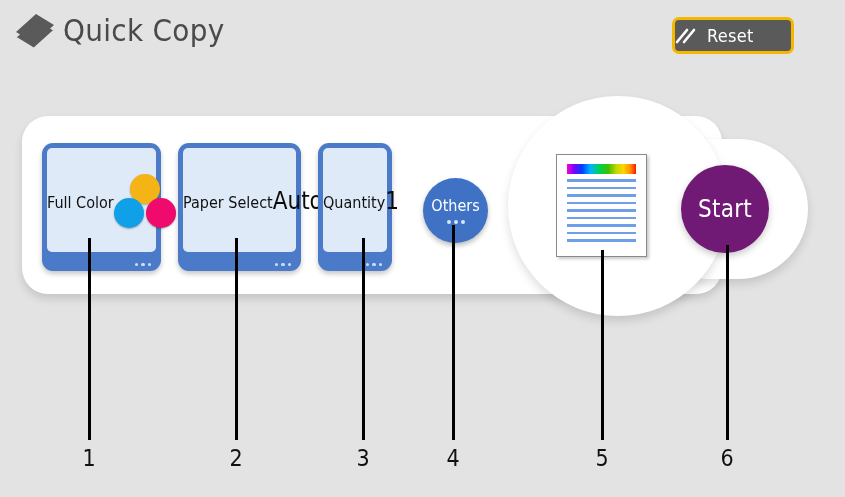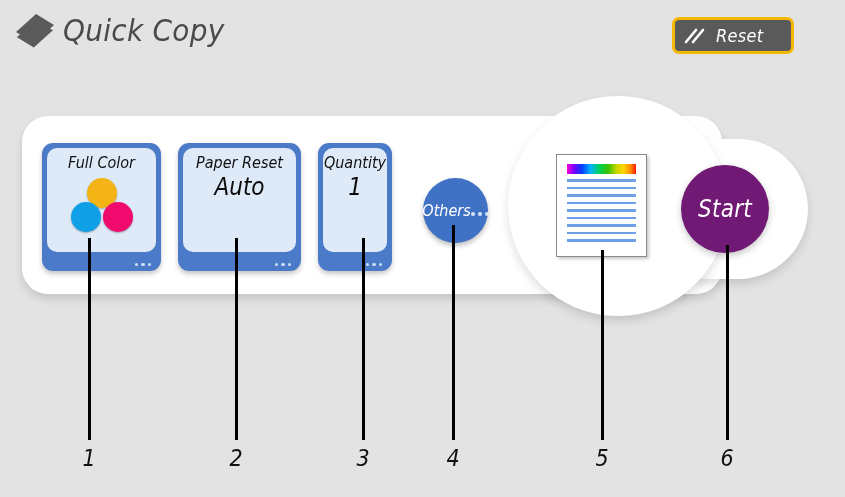--- a/index.html
+++ b/index.html
@@ -12,21 +12,20 @@
     font-family: "DejaVu Sans Condensed", "Liberation Sans", sans-serif;
     overflow: hidden;
     position: relative;
   }
 
   #screen {
     position: absolute;
     inset: 0;
     width: 845px;
     height: 497px;
-    font-style: italic;
   }
 
   
   .header {
     position: absolute;
     left: 0; top: 0;
     width: 845px;
     height: 76px;
   }
 
@@ -50,21 +49,20 @@
   
   .reset-btn {
     position: absolute;
     left: 672px; top: 17px;
     width: 122px; height: 37px;
     background: #5a5a5a;
     border: 3px solid #f5b800;
     border-radius: 7px;
     display: flex;
     align-items: center;
-    padding-left: 9px;
     gap: 10px;
     cursor: pointer;
   }
   .reset-icon { width: 22px; height: 18px; flex: 0 0 auto; }
   .reset-label {
     color: #ffffff;
     font-size: 18px;
     letter-spacing: .3px;
     font-family: "DejaVu Sans", "Liberation Sans", sans-serif;
     font-stretch: condensed;
@@ -108,23 +106,23 @@
     background: #4a7ac8;
     border-radius: 11px;
     box-shadow: 0 3px 5px rgba(0,0,0,.22);
     cursor: pointer;
   }
   .tile-inner {
     position: absolute;
     left: 5px; top: 5px; right: 5px;
     height: 104px;
     background: #dfeaf8;
-    border-radius: 10px;
+    border-radius: 5px;
     display: flex;
-    flex-direction: column;
+    flex-direction: row;
     align-items: center;
   }
   .tile-title {
     margin-top: 5px;
     font-size: 16px;
     color: #111;
     font-family: "DejaVu Sans", "Liberation Sans", sans-serif;
     font-stretch: condensed;
     white-space: nowrap;
   }
@@ -170,21 +168,21 @@
 
   
   .others-btn {
     position: absolute;
     left: 423px; top: 178px;
     width: 65px; height: 65px;
     border-radius: 50%;
     background: #3f72c4;
     box-shadow: 0 3px 5px rgba(0,0,0,.25);
     display: flex;
-    flex-direction: row;
+    flex-direction: column;
     align-items: center;
     justify-content: center;
     cursor: pointer;
   }
   .others-label {
     color: #fff;
     font-size: 16px;
     font-family: "DejaVu Sans", "Liberation Sans", sans-serif;
     font-stretch: condensed;
     line-height: 1;
@@ -296,21 +294,21 @@
     </div>
     <div class="tile-dots">
         <i></i>
         <i></i>
         <i></i>
       </div>
   </div>
 
   <div class="tile" id="tile-paper">
     <div class="tile-inner">
-      <div class="tile-title">Paper Reset</div>
+      <div class="tile-title">Paper Select</div>
       <div class="tile-value">Auto</div>
     </div>
     <div class="tile-dots">
         <i></i>
         <i></i>
         <i></i>
       </div>
   </div>
 
   <div class="tile" id="tile-qty">

